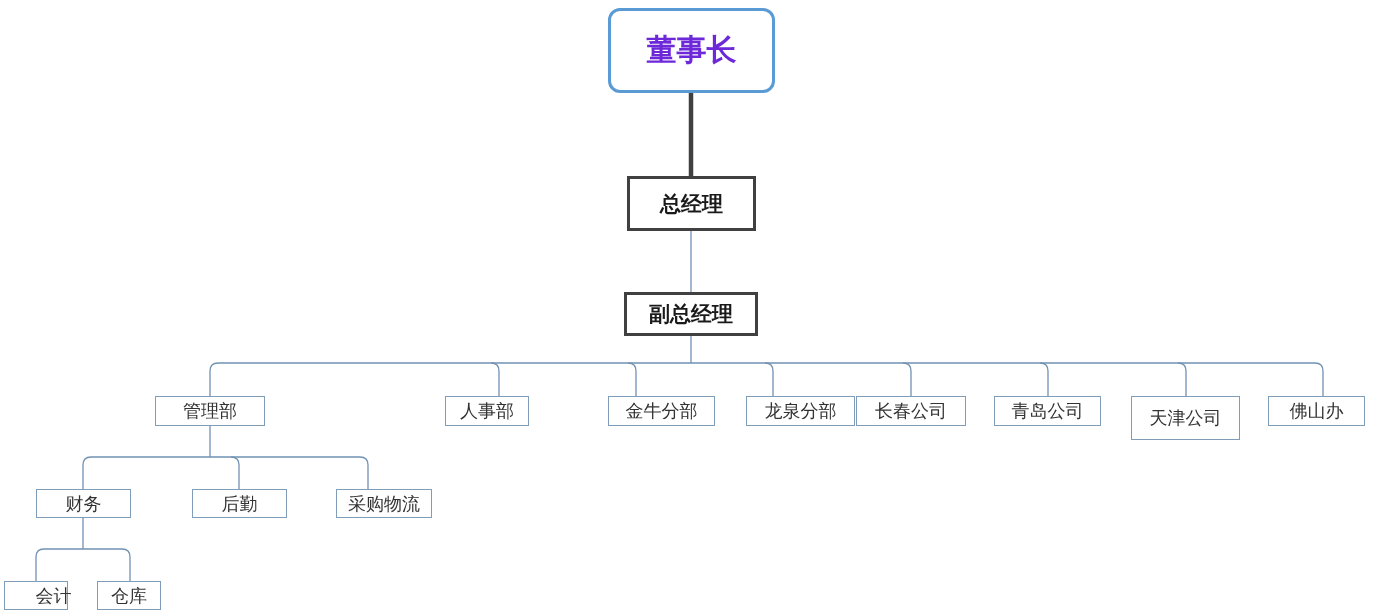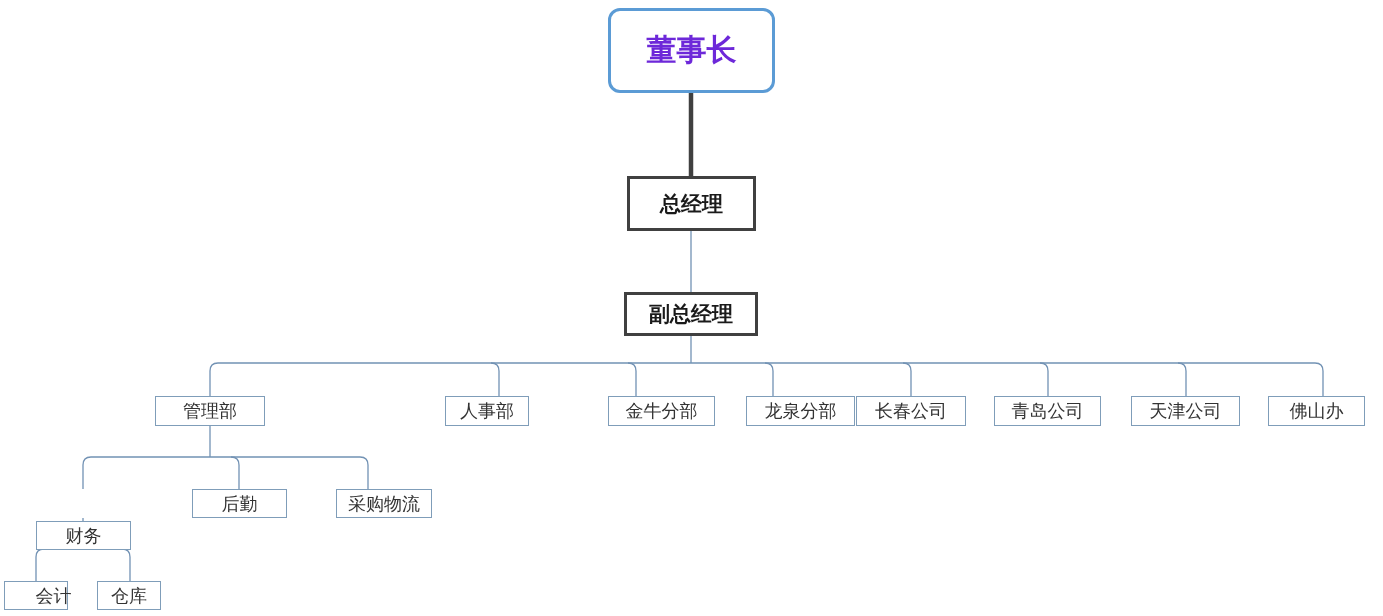--- a/index.html
+++ b/index.html
@@ -82,23 +82,23 @@
   <div class="node exec" style="left:627px; top:176px; width:129px; height:55px;">总经理</div>
 
   <div class="node exec" style="left:624px; top:292px; width:134px; height:44px;">副总经理</div>
 
   <div class="node dept" style="left:155px; top:396px; width:110px; height:30px;">管理部</div>
   <div class="node dept" style="left:445px; top:396px; width:84px; height:30px;text-align:center;">人事部</div>
   <div class="node dept" style="left:608px; top:396px; width:107px; height:30px;">金牛分部</div>
   <div class="node dept" style="left:719px; top:396px; width:109px; height:30px;margin-left:27px;">龙泉分部</div>
   <div class="node dept" style="left:856px; top:396px; width:110px; height:30px;">长春公司</div>
   <div class="node dept" style="left:994px; top:396px; width:107px; height:30px;">青岛公司</div>
-  <div class="node dept" style="left:1131px; top:396px; width:109px; height:30px;">天津公司</div>
+  <div class="node dept" style="left:1131px; top:396px; width:109px; height:44px;">天津公司</div>
   <div class="node dept" style="left:1268px; top:396px; width:97px; height:30px;">佛山办</div>
 
-  <div class="node dept" style="left:36px; top:489px; width:95px; height:29px;margin-top:32px;">财务</div>
+  <div class="node dept" style="left:36px; top:489px; width:95px; height:29px;">财务</div>
   <div class="node dept" style="left:192px; top:489px; width:95px; height:29px;">后勤</div>
   <div class="node dept" style="left:320px; top:489px; width:96px; height:29px;margin-left:16px;">采购物流</div>
 
   <div class="node dept" style="left:4px; top:581px; width:64px; height:29px;padding-left:35px;">会计</div>
   <div class="node dept" style="left:97px; top:581px; width:64px; height:29px;">仓库</div>
 
 </div>
 
 </body></html>

